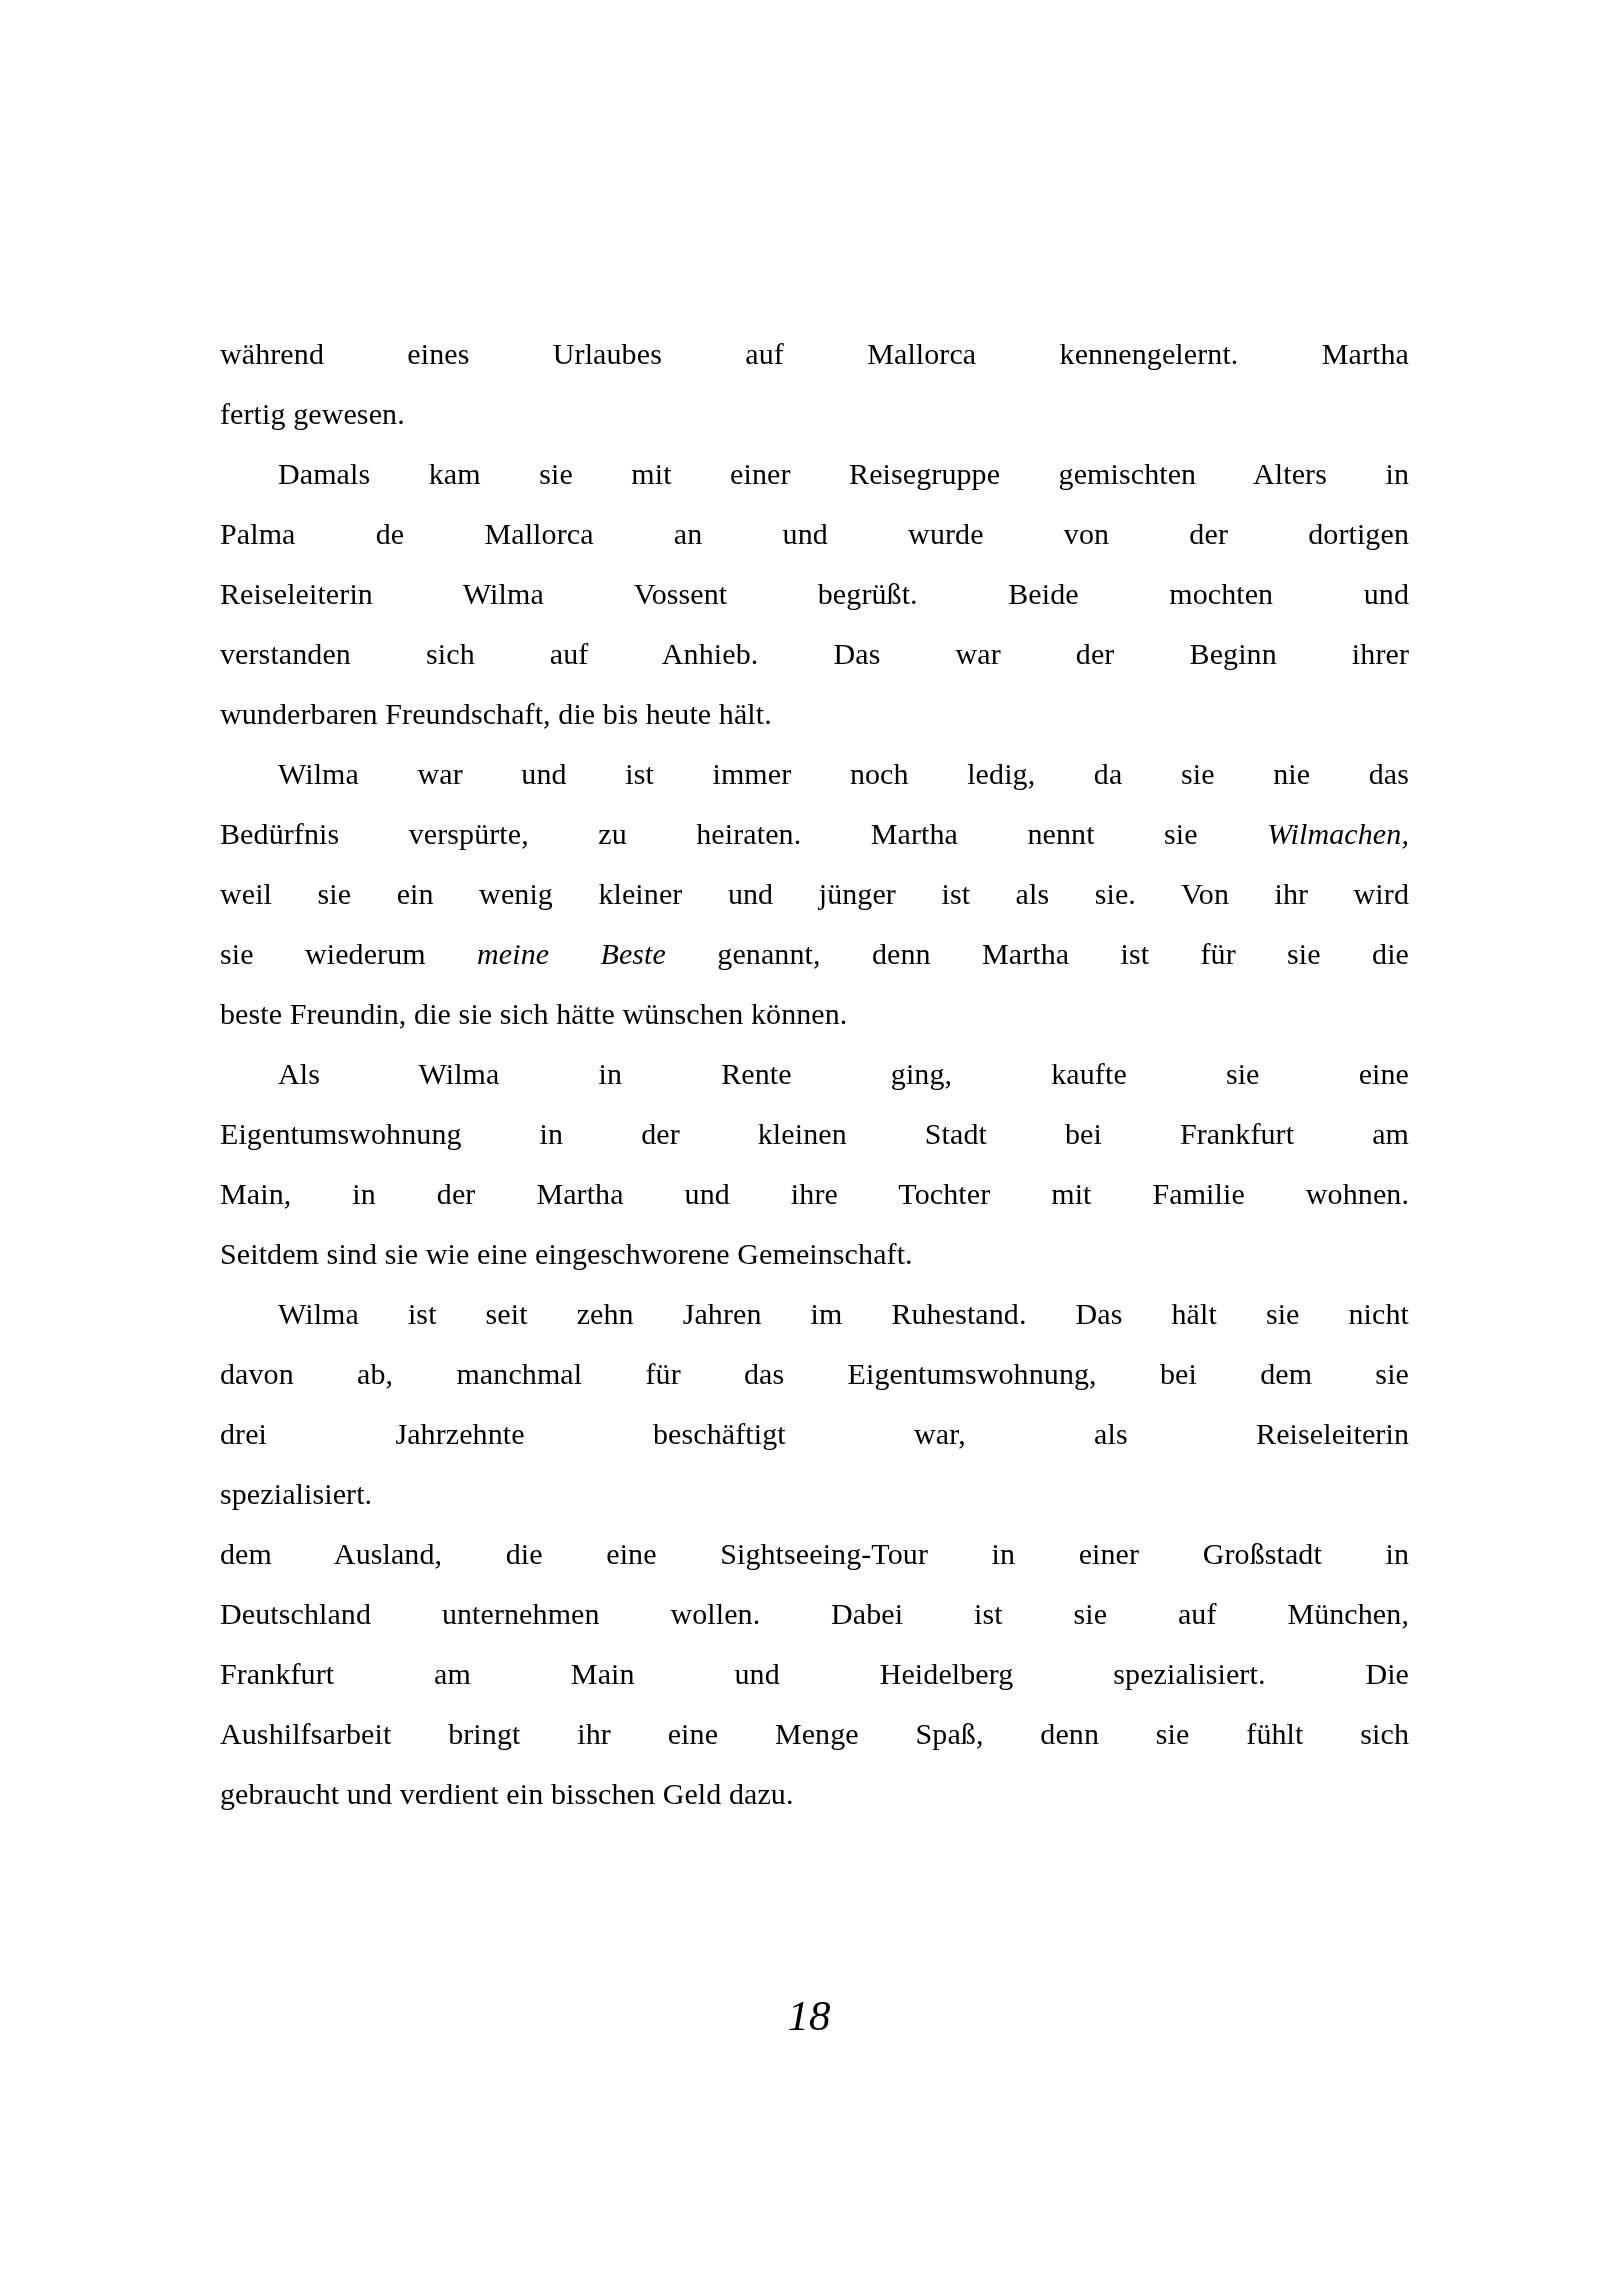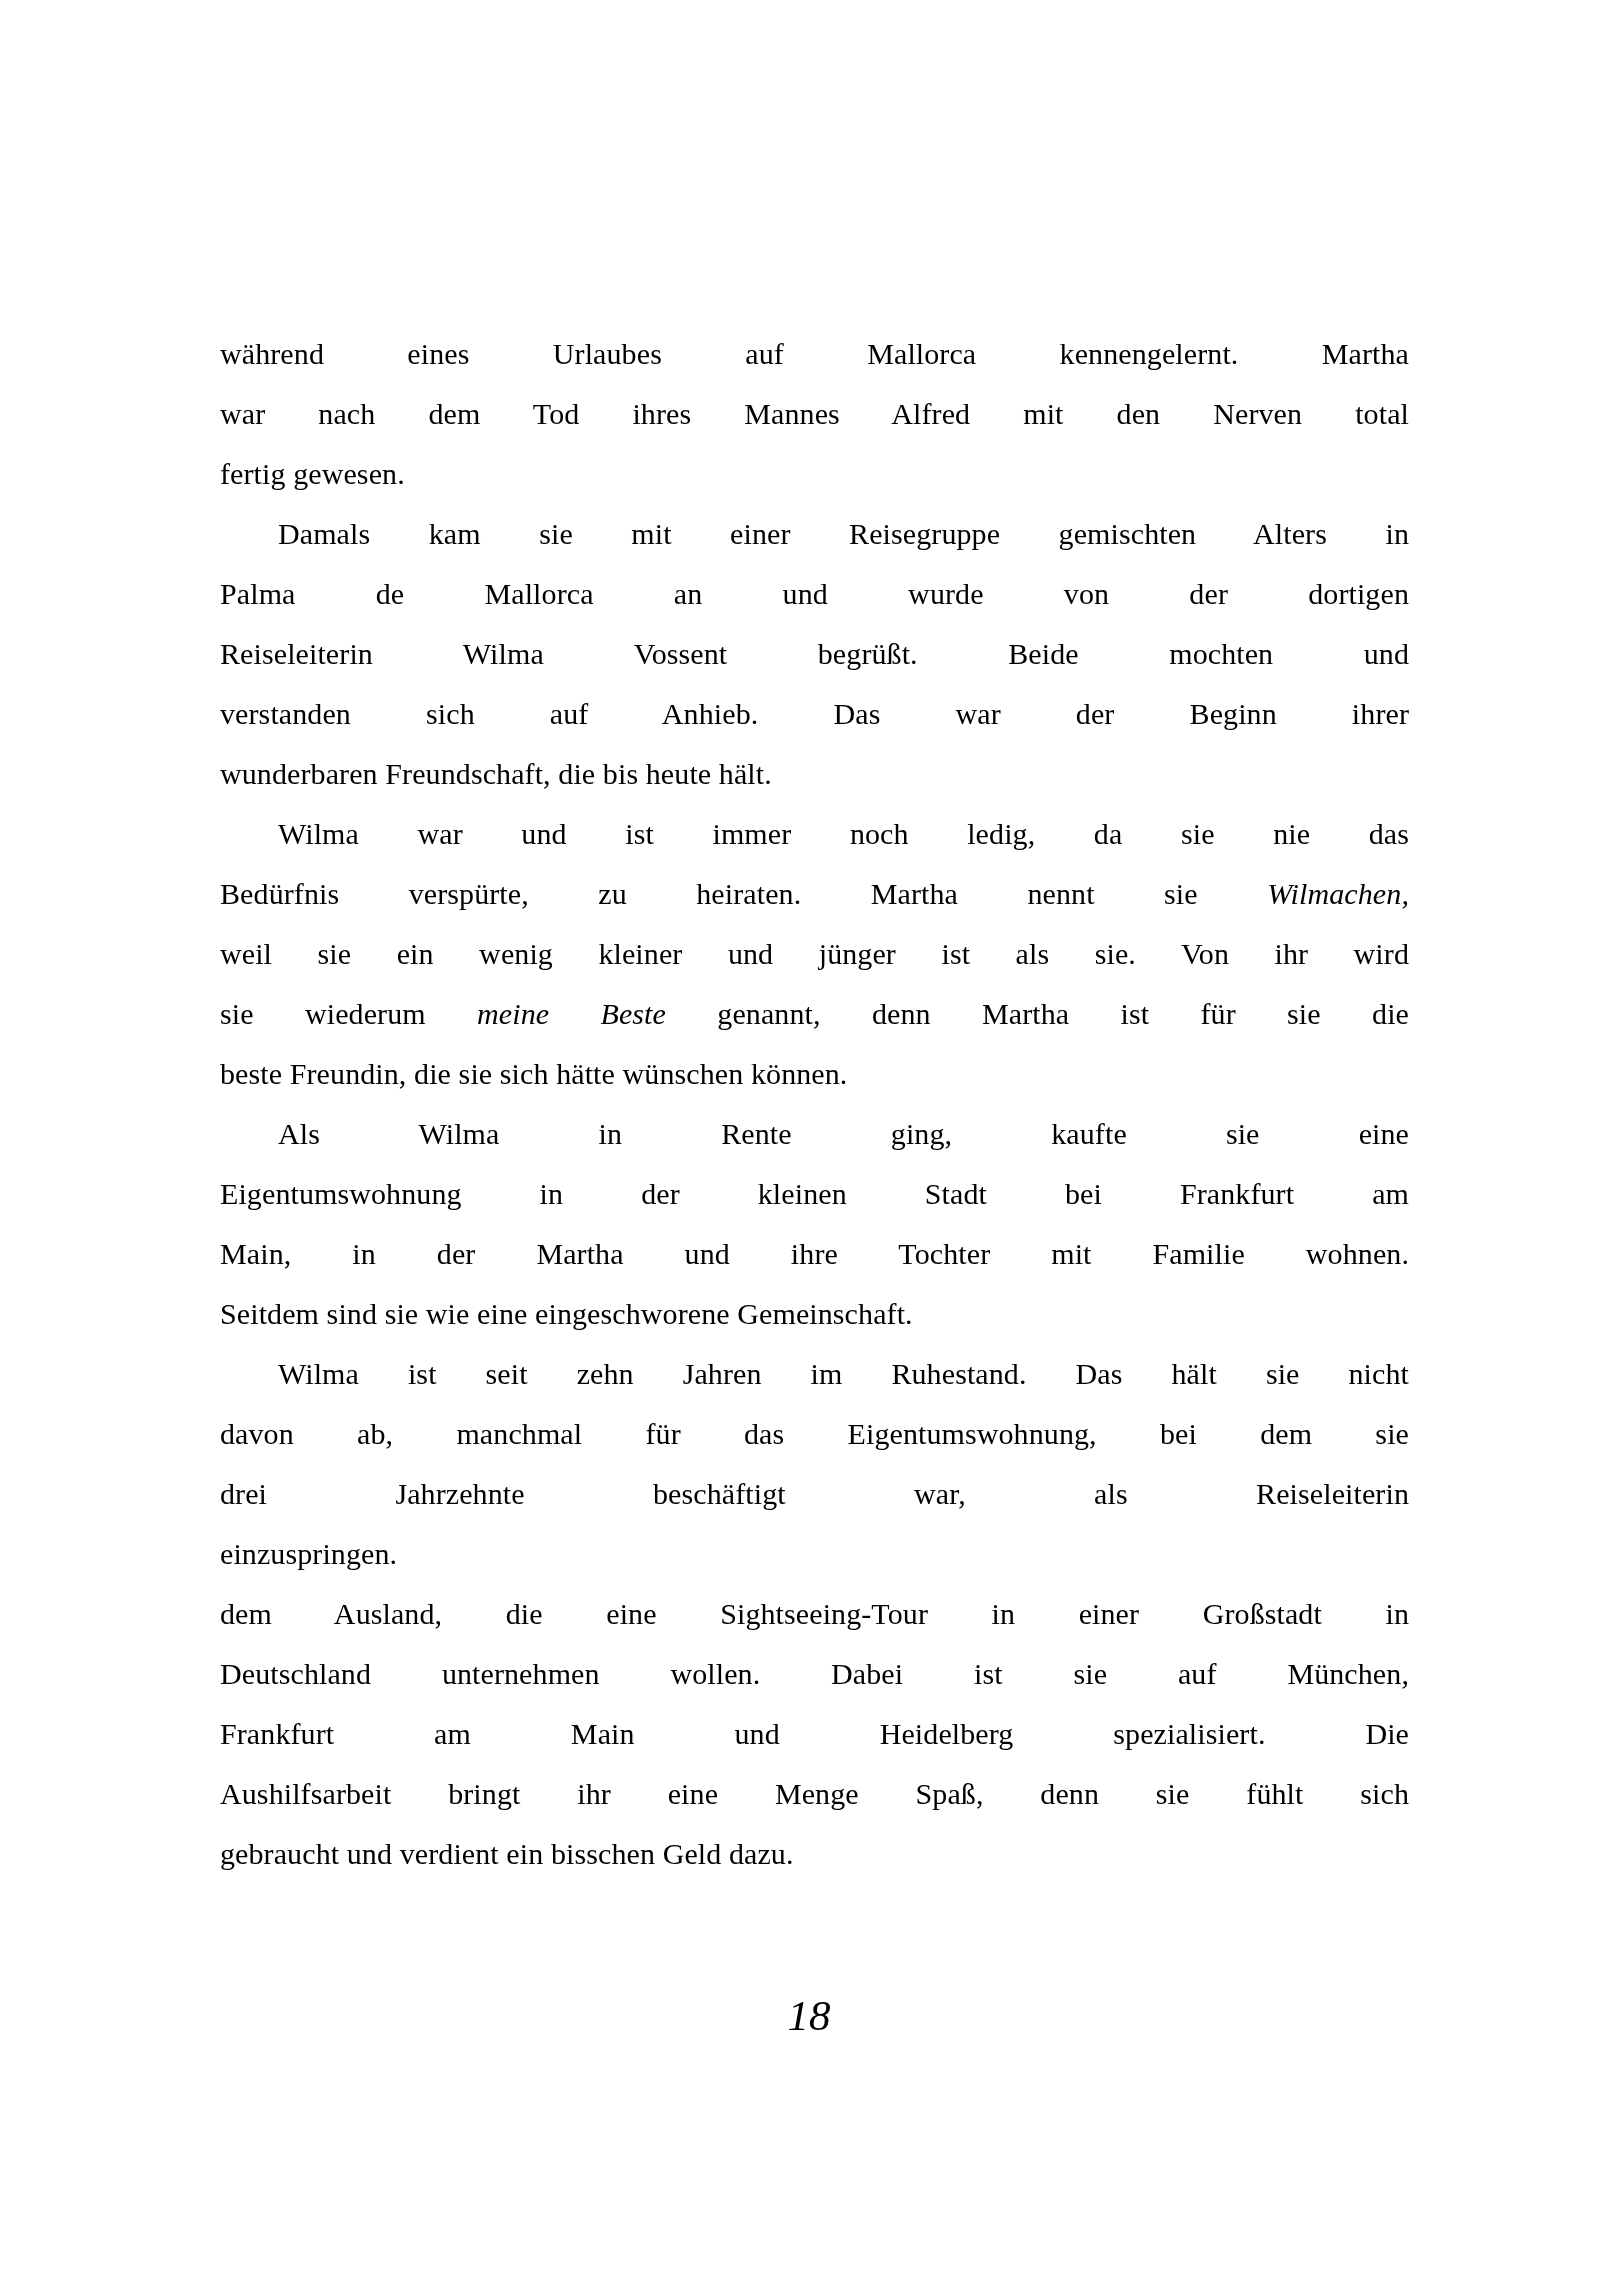--- a/index.html
+++ b/index.html
@@ -57,21 +57,20 @@
     font-style: italic;
   }
 </style>
 </head>
 <body style="background: rgb(255, 255, 255); color: rgb(0, 0, 0);">
 
 <div class="book-page">
   <div class="text-block" id="text-block">
       <div class="paragraph">
         <div class="line"><span>während eines Urlaubes auf Mallorca kennengelernt. Martha</span></div>
-        <div class="line"><span>war nach dem Tod ihres Mannes Alfred mit den Nerven total</span></div>
         <div class="line last"><span>fertig gewesen.</span></div>
       </div>
       <div class="paragraph">
         <div class="line indent"><span>Damals kam sie mit einer Reisegruppe gemischten Alters in</span></div>
         <div class="line"><span>Palma de Mallorca an und wurde von der dortigen</span></div>
         <div class="line"><span>Reiseleiterin Wilma Vossent begrüßt. Beide mochten und</span></div>
         <div class="line"><span>verstanden sich auf Anhieb. Das war der Beginn ihrer</span></div>
         <div class="line last"><span>wunderbaren Freundschaft, die bis heute hält.</span></div>
       </div>
       <div class="paragraph">
@@ -84,21 +83,21 @@
       <div class="paragraph">
         <div class="line indent"><span>Als Wilma in Rente ging, kaufte sie eine</span></div>
         <div class="line"><span>Eigentumswohnung in der kleinen Stadt bei Frankfurt am</span></div>
         <div class="line"><span>Main, in der Martha und ihre Tochter mit Familie wohnen.</span></div>
         <div class="line last"><span>Seitdem sind sie wie eine eingeschworene Gemeinschaft.</span></div>
       </div>
       <div class="paragraph">
         <div class="line indent"><span>Wilma ist seit zehn Jahren im Ruhestand. Das hält sie nicht</span></div>
         <div class="line"><span>davon ab, manchmal für das Eigentumswohnung, bei dem sie</span></div>
         <div class="line"><span>drei Jahrzehnte beschäftigt war, als Reiseleiterin</span></div>
-        <div class="line last"><span>einzuspringen.</span></div>
+        <div class="line last"><span>spezialisiert.</span></div>
       </div>
       <div class="paragraph">
         <div class="line"><span>dem Ausland, die eine Sightseeing-Tour in einer Großstadt in</span></div>
         <div class="line"><span>Deutschland unternehmen wollen. Dabei ist sie auf München,</span></div>
         <div class="line"><span>Frankfurt am Main und Heidelberg spezialisiert. Die</span></div>
         <div class="line"><span>Aushilfsarbeit bringt ihr eine Menge Spaß, denn sie fühlt sich</span></div>
         <div class="line last"><span>gebraucht und verdient ein bisschen Geld dazu.</span></div>
       </div>
     </div>
   <div class="page-number">18</div>

